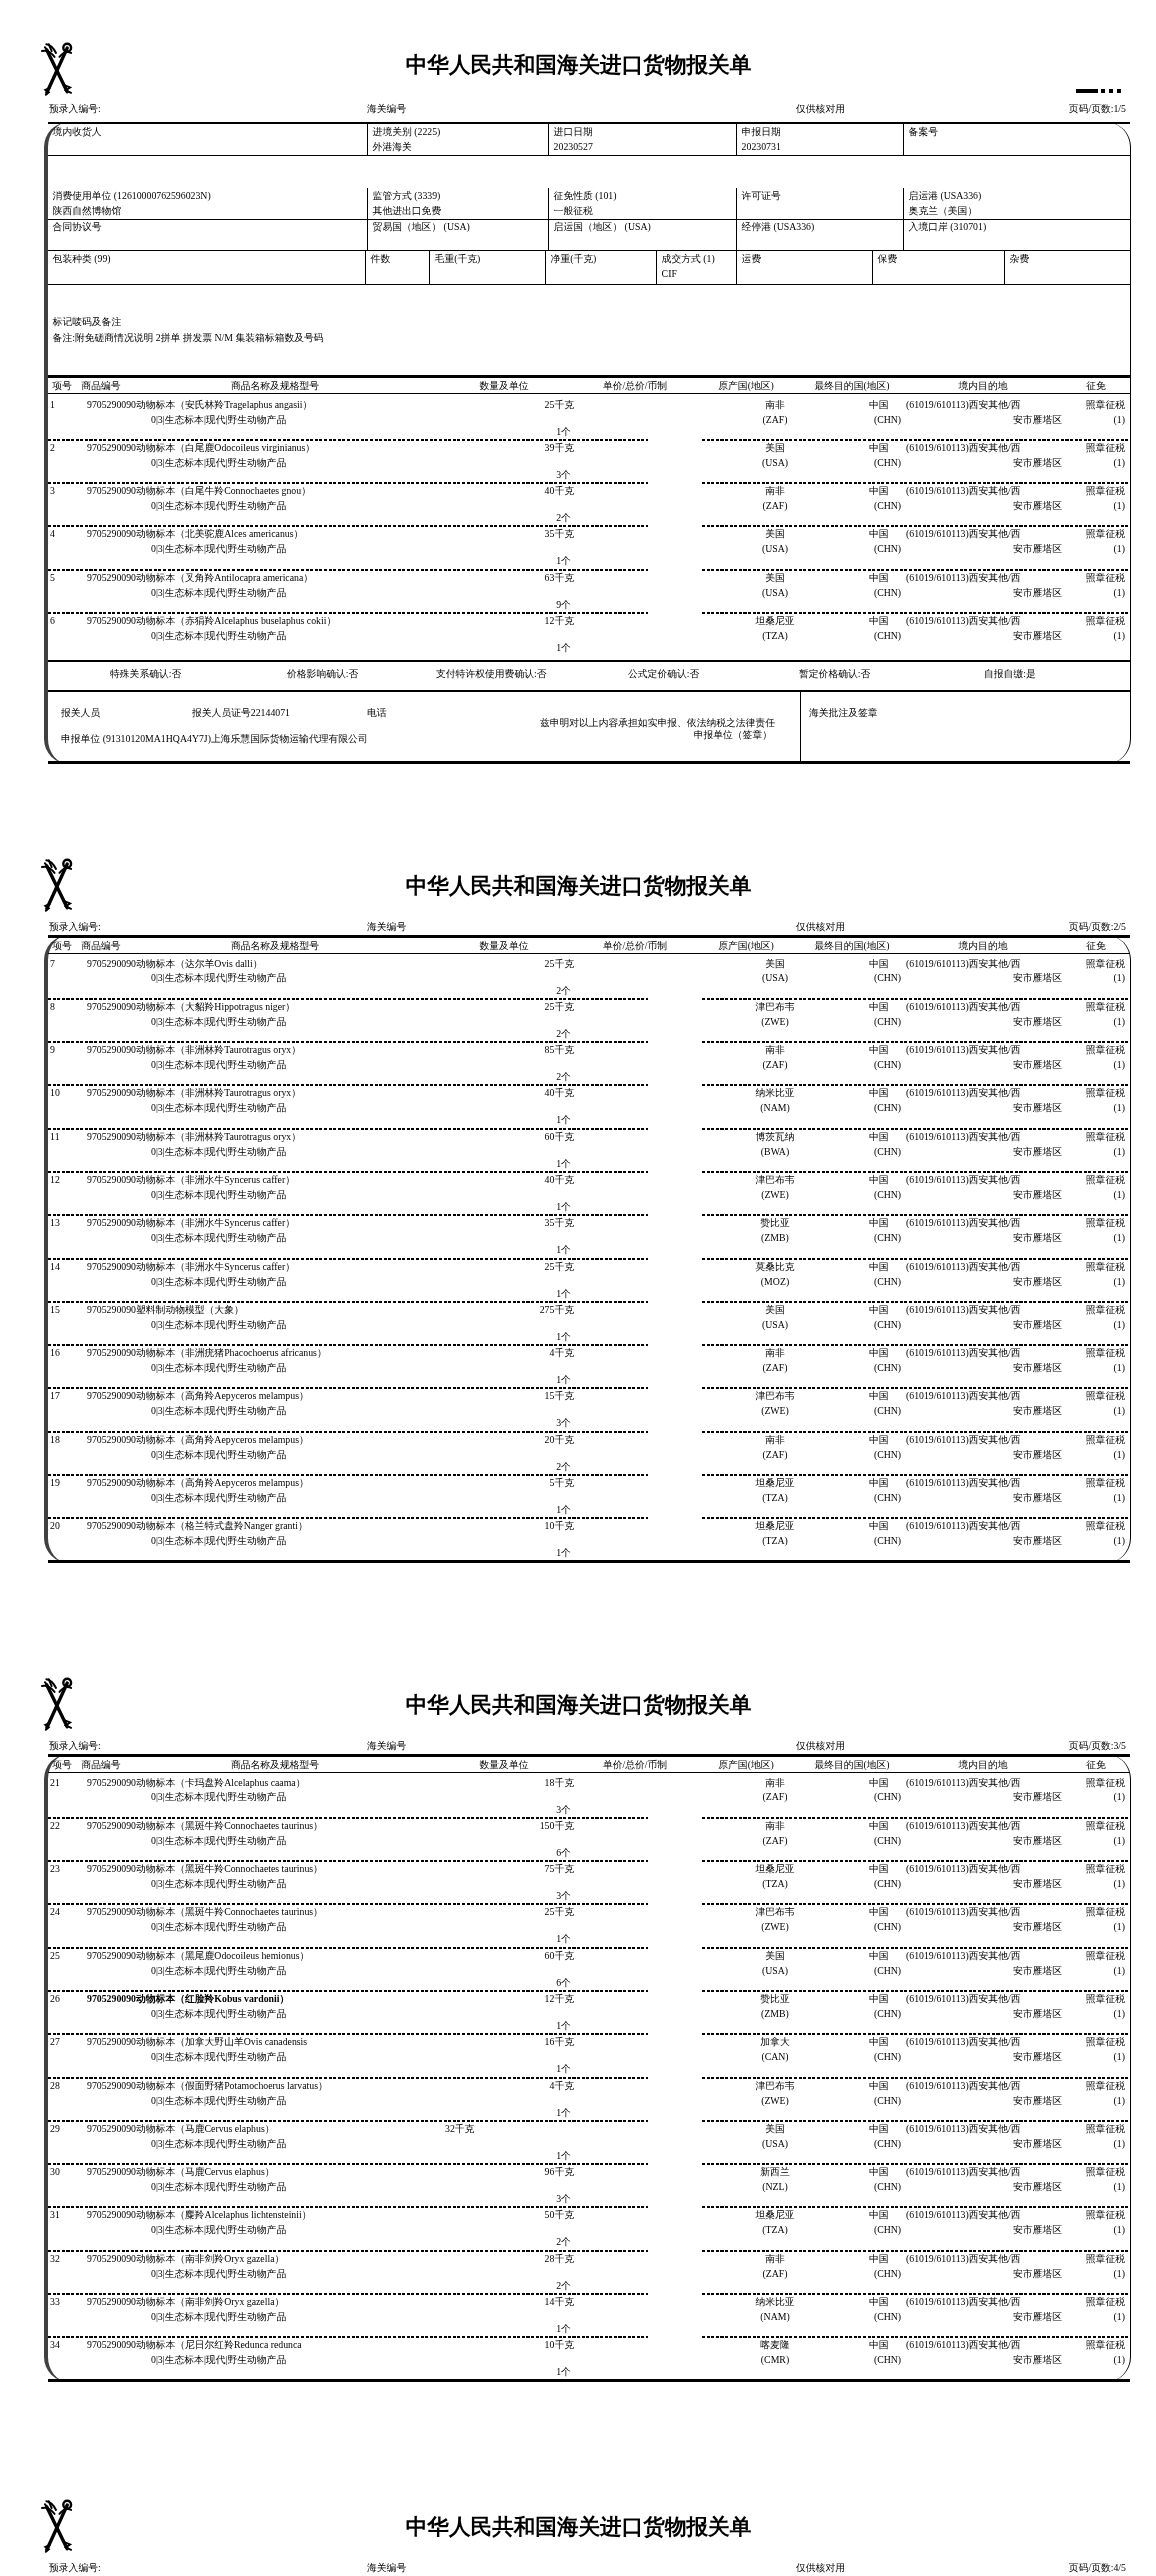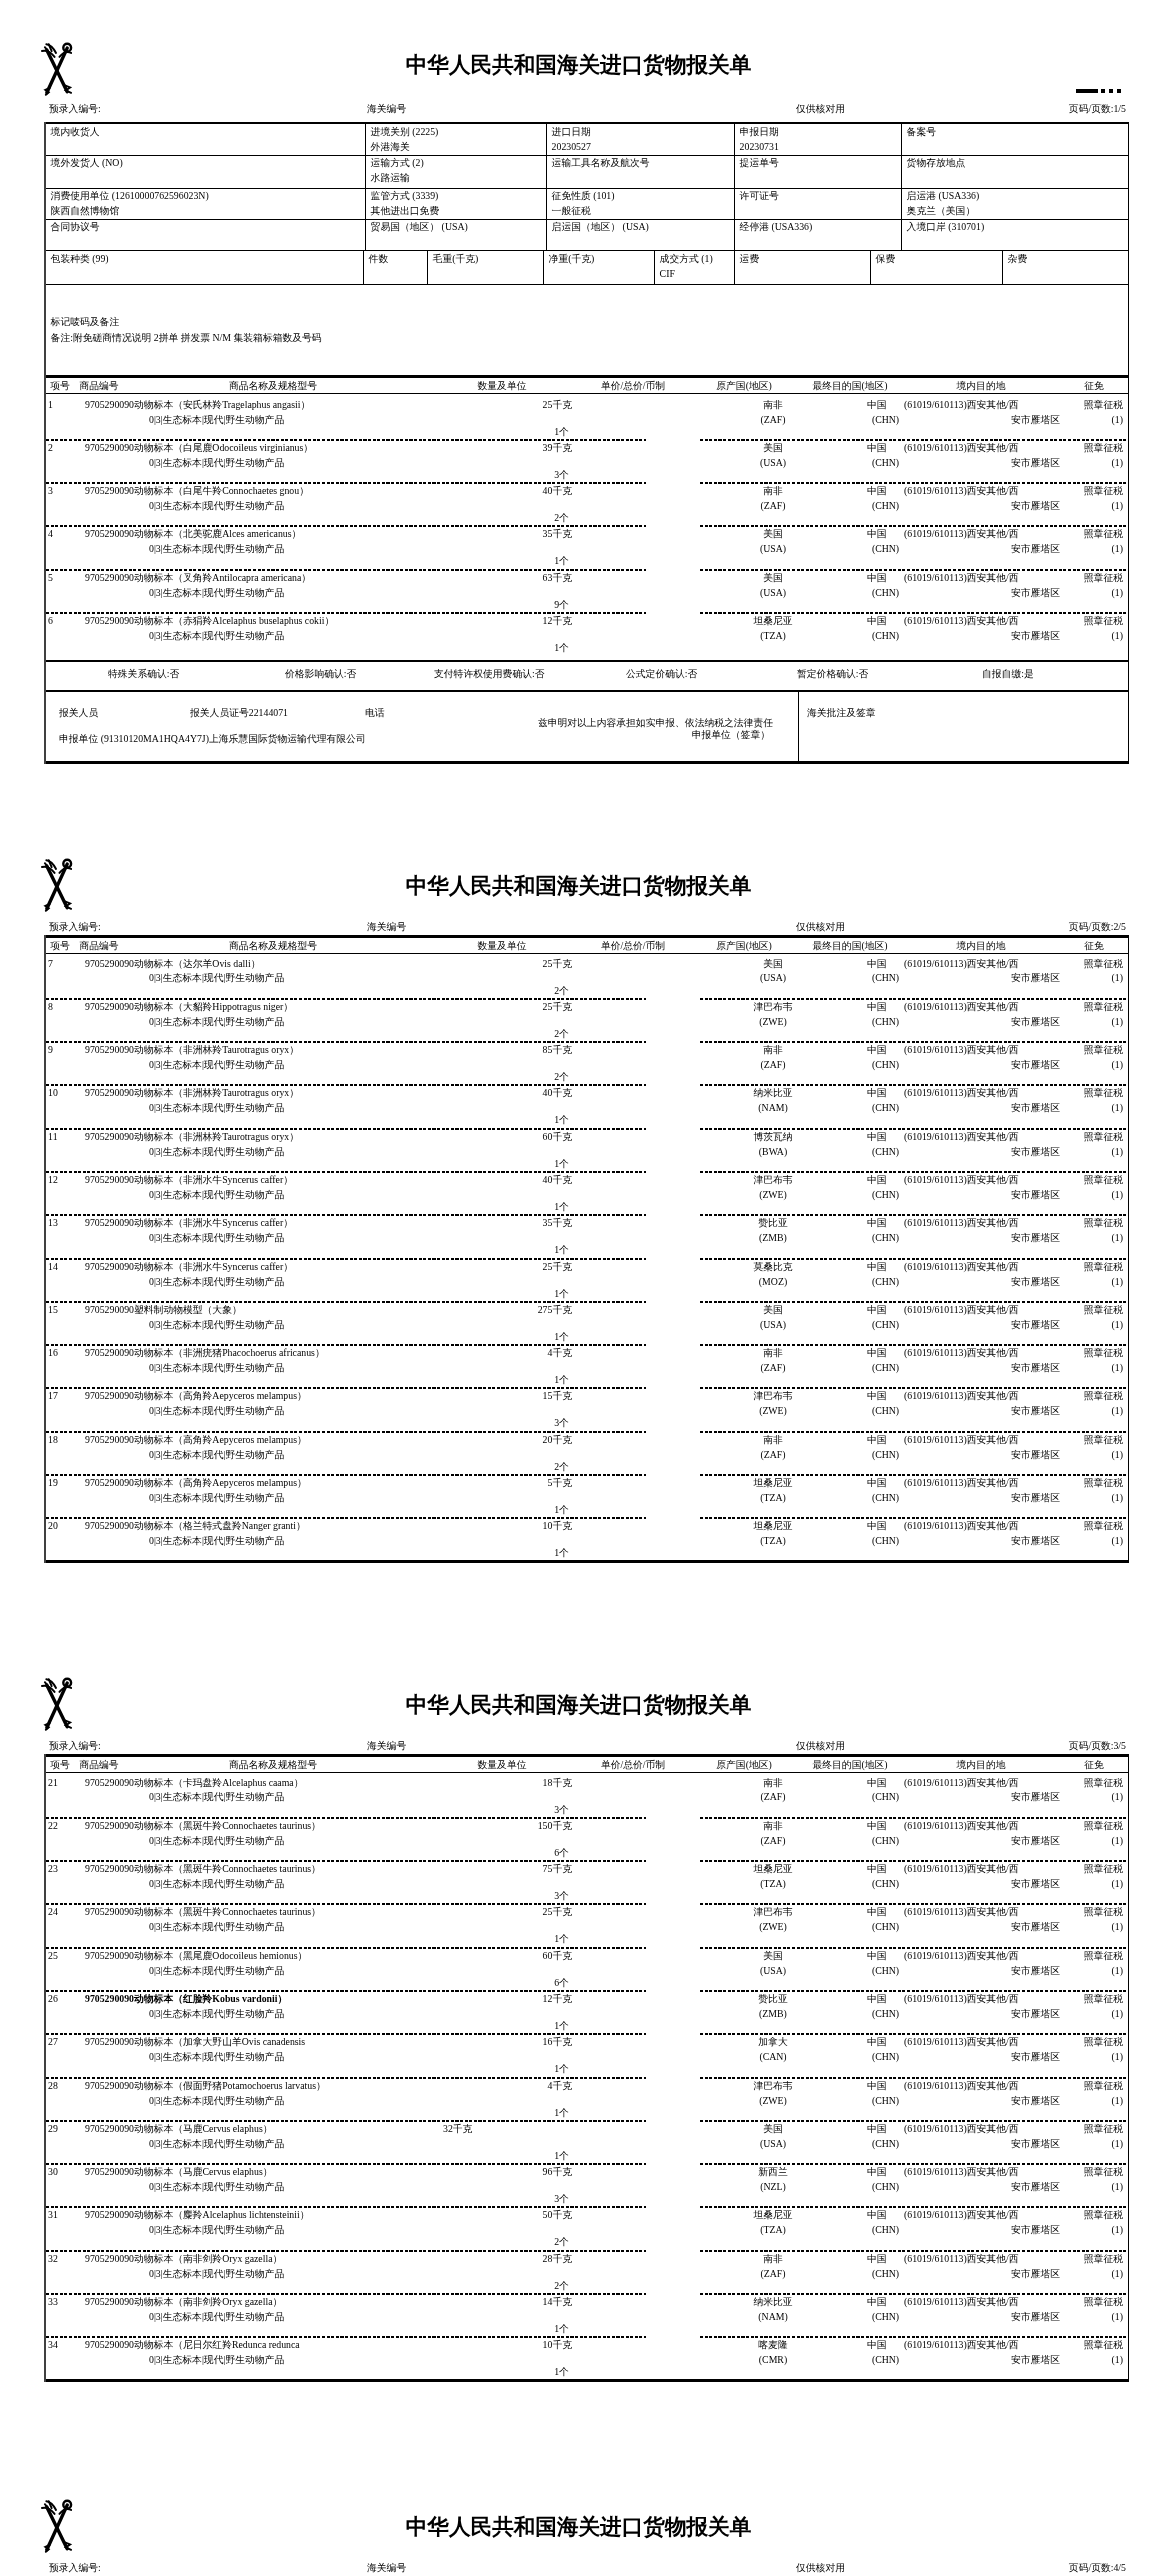--- a/index.html
+++ b/index.html
@@ -3,21 +3,21 @@
 <meta charset="utf-8">
 <style>
   html,body{margin:0;padding:0;}
   body{width:1157px;height:4088px;position:relative;background:#fff;color:#000;
        font-family:"Liberation Serif","DejaVu Serif",serif;}
   .page{position:absolute;left:0;width:1157px;}
   .emblem{position:absolute;left:40px;width:34px;height:61px;}
   .title{position:absolute;left:0;width:100%;text-align:center;font-size:21.6px;font-weight:bold;white-space:nowrap;}
   .meta{position:absolute;left:0;width:1157px;height:15.5px;font-size:9.8px;}
   .meta .m{position:absolute;white-space:nowrap;}
-  .box{position:absolute;left:44px;width:1082px;border-left:2px solid #404040;border-right:1px solid #000;}
+  .box{position:absolute;left:44px;width:1082px;border-left:4px solid #404040;border-right:1px solid #000;border-radius:25px;}
   .hbar{position:absolute;left:0;width:100%;background:#000;}
   .vline{position:absolute;width:1px;background:#000;}
   .frow{position:absolute;left:0;width:1082px;border-bottom:1px solid #000;}
   .fcell{position:absolute;top:0;height:100%;}
   .fcell.bl{border-left:1px solid #000;}
   .flabel,.fvalue{position:absolute;left:4.6px;font-size:9.8px;white-space:nowrap;}
   .flabel{top:2.1px;}
   .fvalue{top:16.5px;}
   .thead{position:absolute;left:0;width:1082px;height:15px;border-top:3.1px solid #000;border-bottom:1.5px solid #000;}
   .thead .h{position:absolute;top:1.5px;transform:translateX(-50%);font-size:9.8px;white-space:nowrap;}
@@ -70,42 +70,20 @@
           <div class="fcell bl" style="left: 500px; width: 188px;">
             <div class="flabel">进口日期</div>
             <div class="fvalue">20230527</div>
           </div>
           <div class="fcell bl" style="left: 688px; width: 167px;">
             <div class="flabel">申报日期</div>
             <div class="fvalue">20230731</div>
           </div>
           <div class="fcell bl" style="left: 855px; width: 227px;">
             <div class="flabel">备案号</div>
-            <div class="fvalue"></div>
-          </div>
-        </div>
-        <div class="frow" style="top: 33px; height: 33px;">
-          <div class="fcell" style="left: 0px; width: 319px;">
-            <div class="flabel">境外发货人 (NO)</div>
-            <div class="fvalue"></div>
-          </div>
-          <div class="fcell bl" style="left: 319px; width: 180px;">
-            <div class="flabel">运输方式 (2)</div>
-            <div class="fvalue">水路运输</div>
-          </div>
-          <div class="fcell bl" style="left: 500px; width: 188px;">
-            <div class="flabel">运输工具名称及航次号</div>
-            <div class="fvalue"></div>
-          </div>
-          <div class="fcell bl" style="left: 688px; width: 167px;">
-            <div class="flabel">提运单号</div>
-            <div class="fvalue"></div>
-          </div>
-          <div class="fcell bl" style="left: 855px; width: 227px;">
-            <div class="flabel">货物存放地点</div>
             <div class="fvalue"></div>
           </div>
         </div>
         <div class="frow" style="top: 66px; height: 31px;">
           <div class="fcell" style="left: 0px; width: 319px;">
             <div class="flabel">消费使用单位 (12610000762596023N)</div>
             <div class="fvalue">陕西自然博物馆</div>
           </div>
           <div class="fcell bl" style="left: 319px; width: 180px;">
             <div class="flabel">监管方式 (3339)</div>

